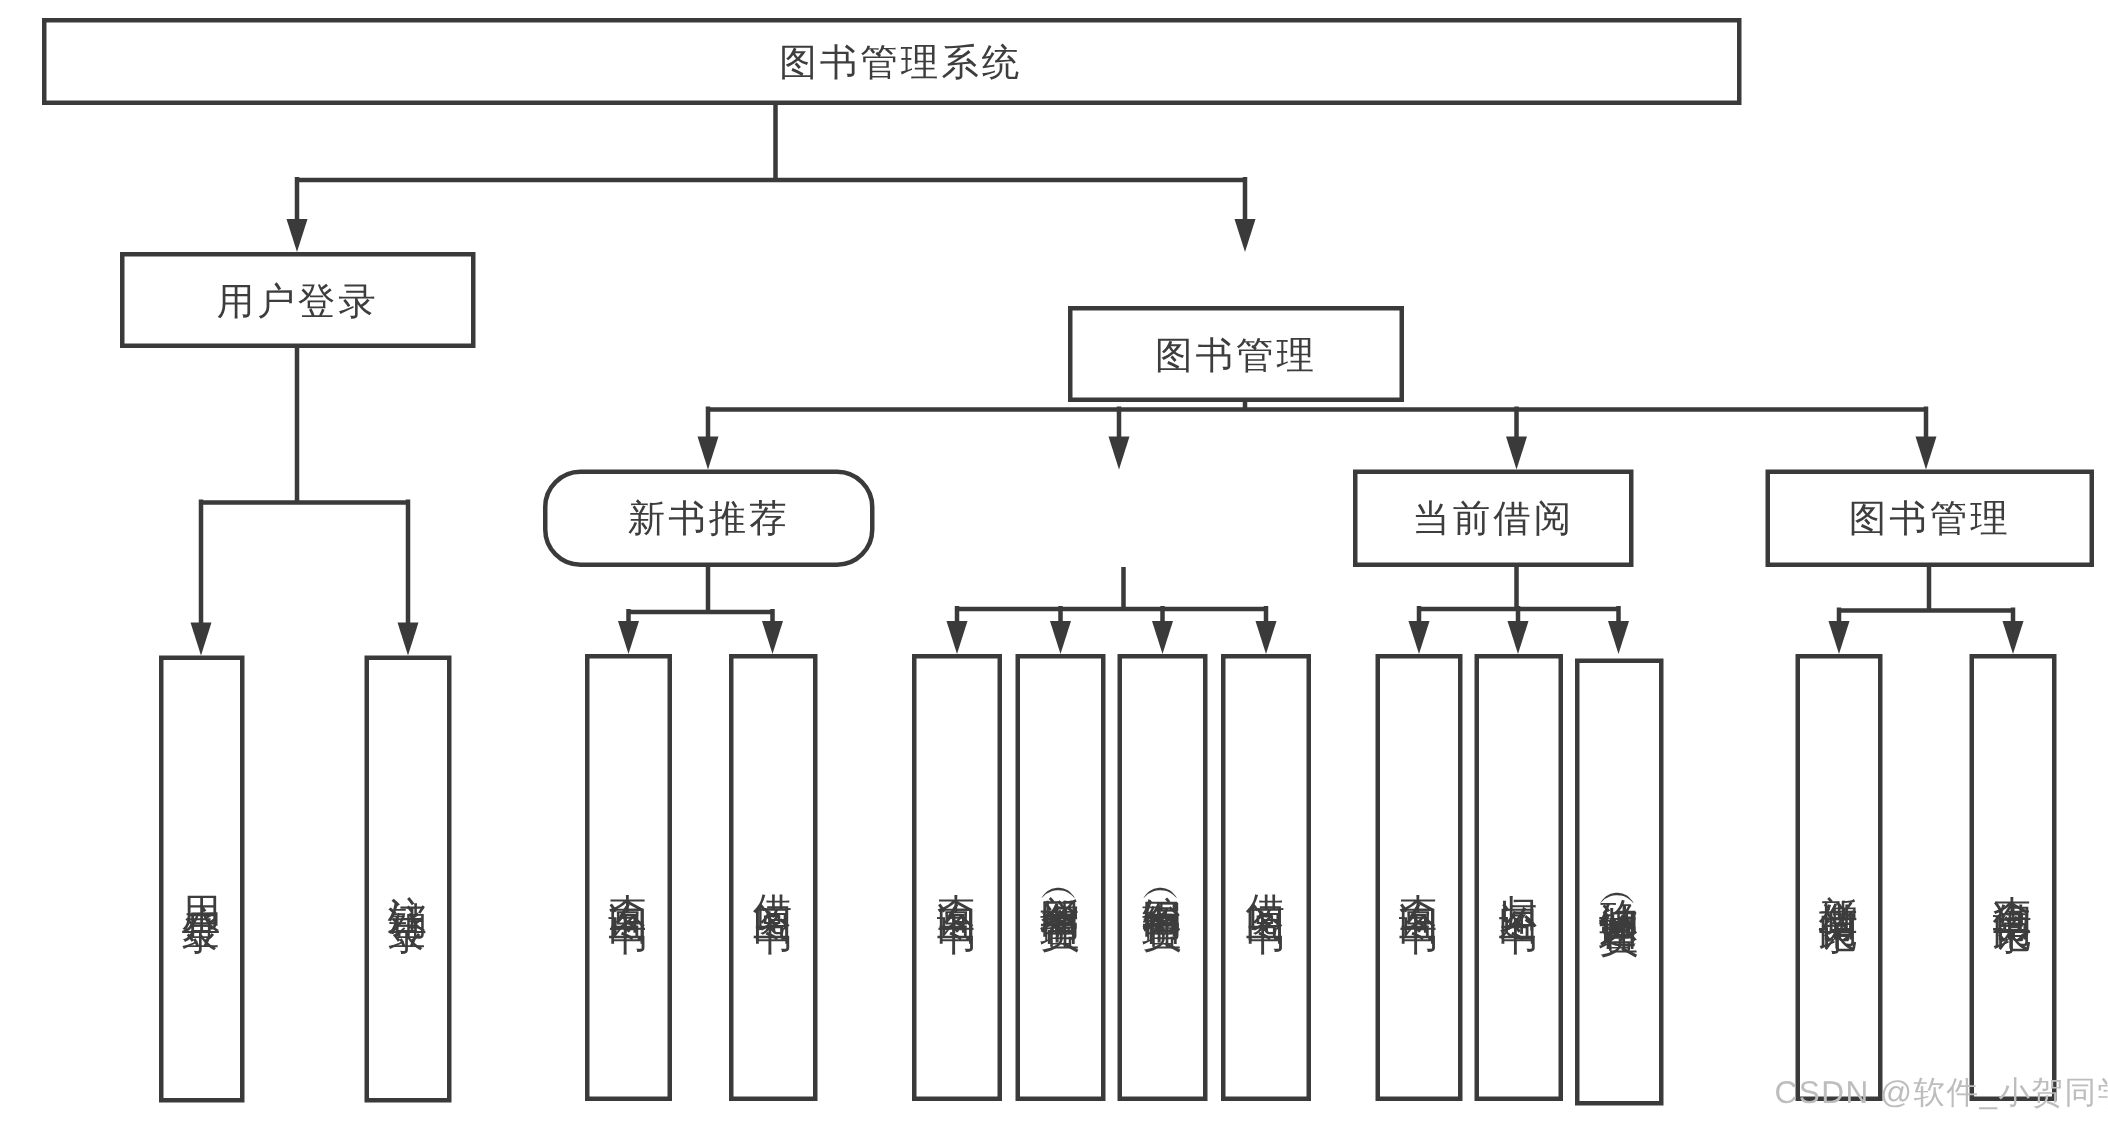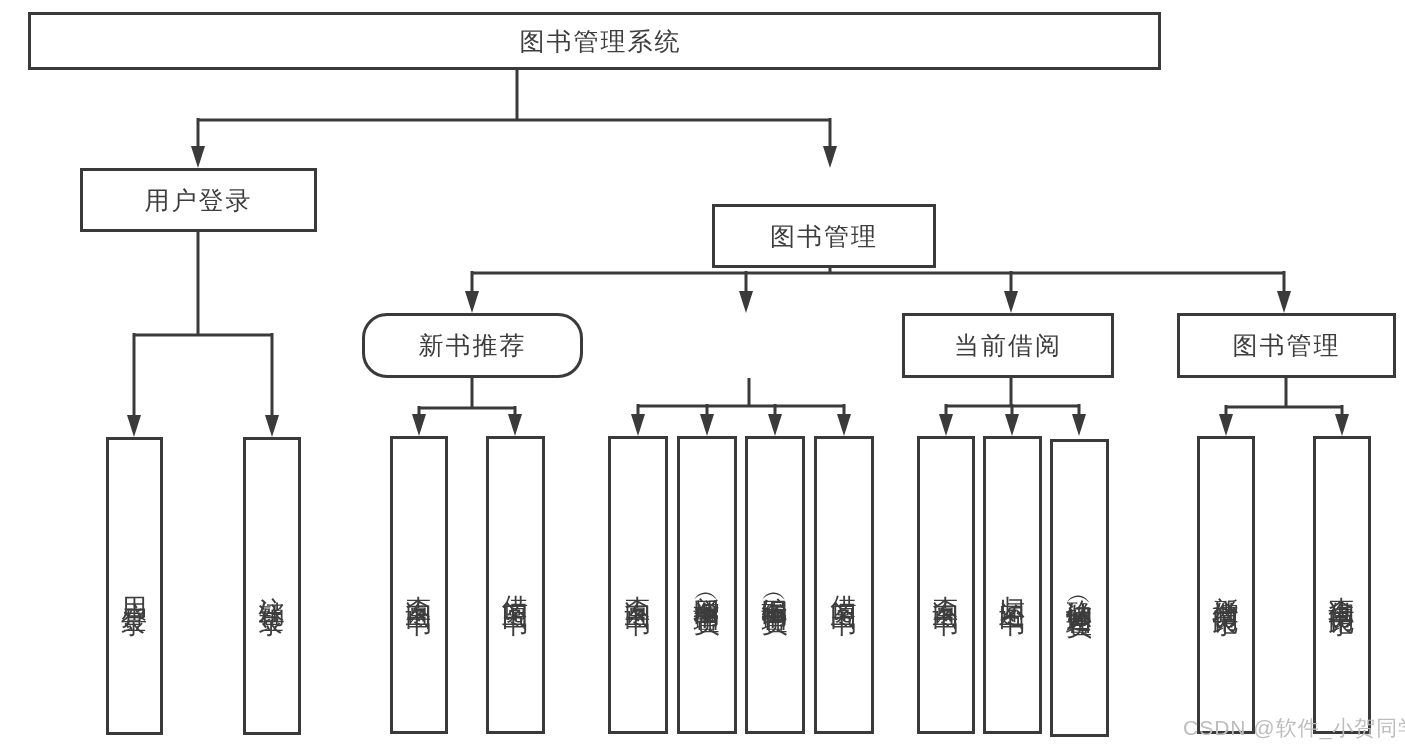--- a/index.html
+++ b/index.html
@@ -62,21 +62,21 @@
       <polygon points="1335,414 1349,414 1342,436"></polygon>
     </g>
   </svg>
 
   <div class="node" style="left:28px;top:12px;width:1133px;height:58px;padding-left:12px;">图书管理系统</div>
 
   <div class="node" style="left:80px;top:168px;width:237px;height:64px;">用户登录</div>
   <div class="node" style="left:712px;top:168px;width:224px;height:64px;margin-top:36px;">图书管理</div>
 
   <div class="node" style="left:362px;top:313px;width:221px;height:65px;border-radius:25px;">新书推荐</div>
-  <div class="node" style="left:902px;top:313px;width:212px;height:65px;">当前借阅</div>
+  <div class="node" style="left:902px;top:313px;width:187px;height:65px;">当前借阅</div>
   <div class="node" style="left:1177px;top:313px;width:219px;height:65px;">图书管理</div>
 
   <div class="node leaf" style="left:106px;top:437px;width:57px;height:298px;">用户登录</div>
   <div class="node leaf" style="left:243px;top:437px;width:58px;height:298px;">注销登录</div>
 
   <div class="node leaf" style="left:390px;top:436px;width:58px;height:298px;">查询图书</div>
   <div class="node leaf" style="left:486px;top:436px;width:59px;height:298px;">借阅图书</div>
 
   <div class="node leaf" style="left:608px;top:436px;width:60px;height:298px;">查询图书</div>
   <div class="node leaf" style="left:677px;top:436px;width:60px;height:298px;letter-spacing:2px;">新增图书（管理员）</div>

